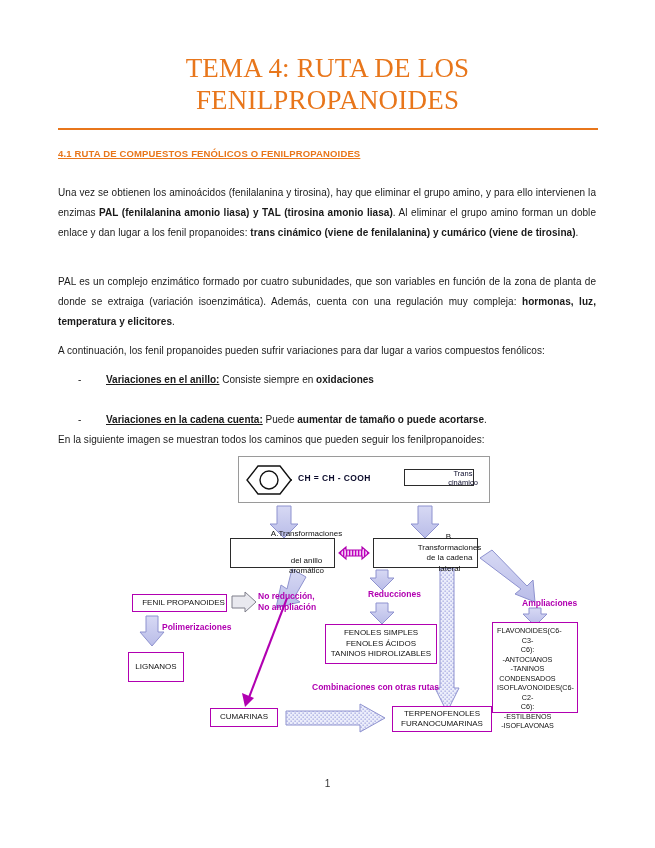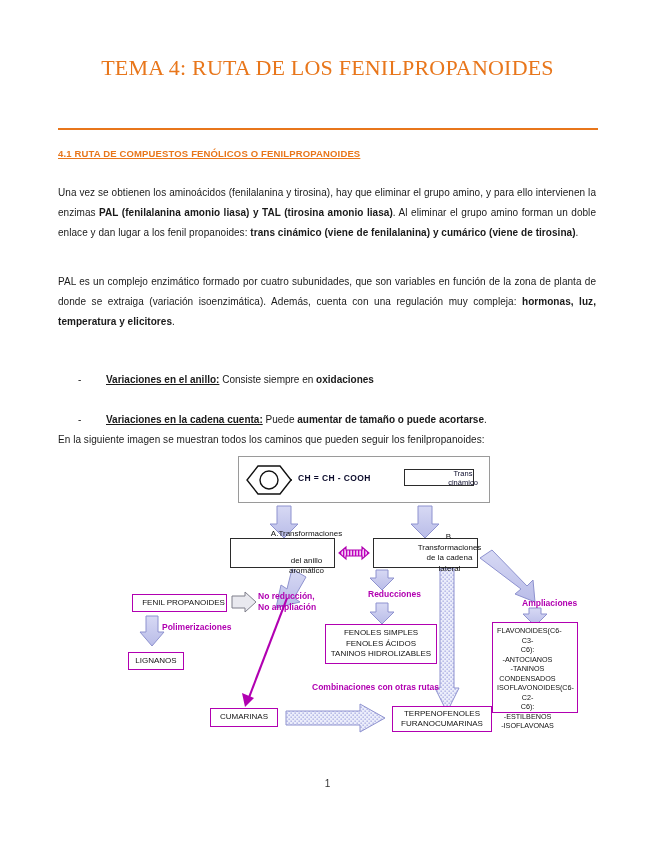--- a/index.html
+++ b/index.html
@@ -9,21 +9,21 @@
     font-family:"Liberation Sans", sans-serif;
     position:relative;
     overflow:hidden;
   }
   .page{position:relative;width:655px;height:848px;}
 
   
   .title{
     position:absolute;left:60px;top:52px;width:535px;
     font-family:"Liberation Serif", serif;
-    font-size:22px;line-height:32px;
+    font-size:27px;line-height:32px;
     color:#E8761B;
     text-align:center;
     letter-spacing:0.2px;
   }
   .title-rule{
     position:absolute;left:58px;top:128px;width:540px;height:2px;
     background:#E8761B;
   }
 
   
@@ -87,21 +87,21 @@
   #chem-formula{position:absolute;left:258px;top:23px;font-size:8.5px;letter-spacing:0.4px;color:#0b0b2b;font-weight:bold;}
   #trans-box{left:364px;top:19px;width:70px;height:17px;}
   #trans-box span{font-size:7.5px;color:#0b0b2b;}
 
   
   #boxA{left:190px;top:88px;width:105px;height:30px;flex-direction:column;gap:16px;}
   #boxB{left:333px;top:88px;width:105px;height:30px;flex-direction:column;}
 
   
   #fenilprop{left:92px;top:144px;width:95px;height:18px;padding-left:8px;}
-  #lignanos{left:88px;top:202px;width:56px;height:18px;justify-content:center;}
+  #lignanos{left:88px;top:202px;width:56px;height:30px;justify-content:center;}
   #fenoles{left:285px;top:174px;width:112px;height:40px;flex-direction:column;}
   #flavo{left:452px;top:172px;width:86px;height:91px;display:block;padding:3px 19px 0 4px;}
   #cumarinas{left:170px;top:258px;width:68px;height:19px;}
   #terpeno{left:352px;top:256px;width:100px;height:26px;flex-direction:column;}
 
   
   #lbl-noreduc{left:218px;top:141px;width:90px;}
   #lbl-polim{left:122px;top:172px;}
   #lbl-reducc{left:328px;top:139px;}
   #lbl-ampli{left:482px;top:148px;}
@@ -116,20 +116,21 @@
 
   <div class="title">TEMA 4: RUTA DE LOS FENILPROPANOIDES</div>
   <div class="title-rule"></div>
 
   <div class="section-head">4.1 RUTA DE COMPUESTOS FENÓLICOS O FENILPROPANOIDES</div>
 
   <div class="para" id="p1"><span>Una vez se obtienen los aminoácidos (fenilalanina y tirosina), hay que eliminar el grupo amino, y para ello intervienen la enzimas </span><b>PAL (fenilalanina amonio liasa) y TAL (tirosina amonio liasa)</b><span>. Al eliminar el grupo amino forman un doble enlace y dan lugar a los fenil propanoides: </span><b>trans cinámico (viene de fenilalanina) y cumárico (viene de tirosina)</b><span>.</span></div>
 
   <div class="para" id="p2"><span>PAL es un complejo enzimático formado por cuatro subunidades, que son variables en función de la zona de planta de donde se extraiga (variación isoenzimática). Además, cuenta con una regulación muy compleja: </span><b>hormonas, luz, temperatura y elicitores</b><span>.</span></div>
 
+  <div class="para" id="p3">A continuación, los fenil propanoides pueden sufrir variaciones para dar lugar a varios compuestos fenólicos:</div>
 
   <div class="bullet" id="b1">
     <span class="dash">-</span>
     <span class="btxt"><span class="u">Variaciones en el anillo:</span><span> Consiste siempre en </span><b>oxidaciones</b></span>
   </div>
 
   <div class="bullet" id="b2">
     <span class="dash">-</span>
     <span class="btxt"><span class="u">Variaciones en la cadena cuenta:</span><span> Puede </span><b>aumentar de tamaño o puede acortarse</b><span>.</span></span>
   </div>

